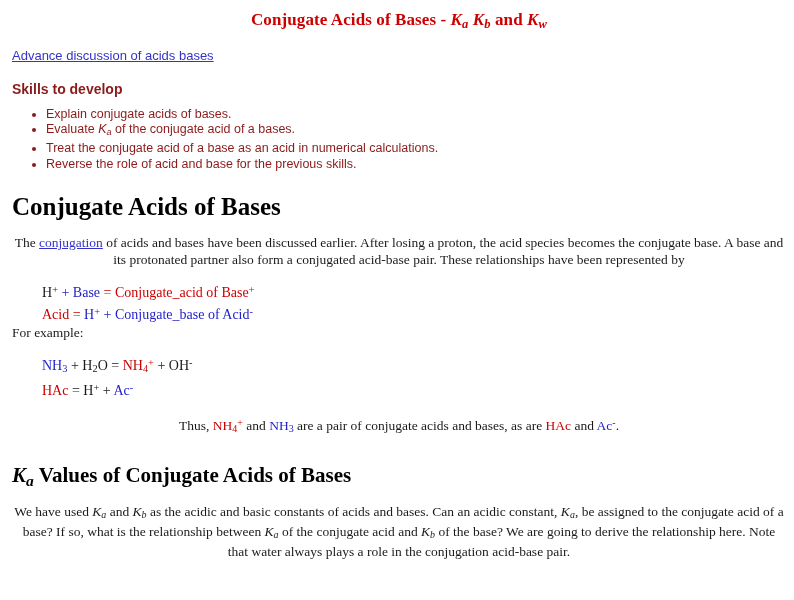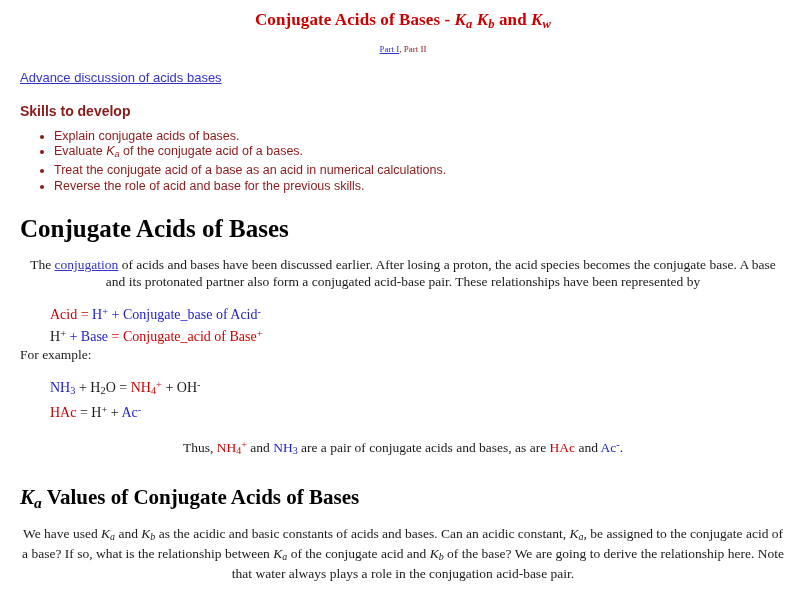--- a/index.html
+++ b/index.html
@@ -8,21 +8,21 @@
     background: #ffffff;
   }
   body {
     width: 794px;
     height: 600px;
     overflow: hidden;
     font-family: "Liberation Serif", "DejaVu Serif", serif;
     color: #000000;
   }
   .page {
-    padding: 6px 8px 0 20px;
+    padding: 6px 8px 0 12px;
     box-sizing: border-box;
     width: 794px;
   }
 
   
   .doc-title {
     text-align: center;
     color: #cc0000;
     font-family: "Liberation Serif", "DejaVu Serif", serif;
     font-weight: bold;
@@ -141,23 +141,20 @@
 </style>
 </head>
 <body>
 
 <div class="page">
 
   <div class="doc-title">
     <span>Conjugate Acids of Bases - </span><span class="kvar"><span>K</span><sub>a</sub></span>&nbsp;<span class="kvar"><span>K</span><sub>b</sub></span><span> and </span><span class="kvar"><span>K</span><sub>w</sub></span>
   </div>
 
-  <div class="partline">
-    <a href="#">Part I</a><span>, </span><span class="part2">Part II</span>
-  </div>
 
   <div class="top-link">
     <a href="#">Advance discussion of acids bases</a>
   </div>
 
   <h3 class="skills-heading">Skills to develop</h3>
   <ul class="skills-list">
     <li><span>Explain conjugate acids of bases.</span></li>
     <li><span>Evaluate </span><span class="kvar"><span>K</span><sub>a</sub></span><span> of the conjugate acid of a bases.</span></li>
     <li><span>Treat the conjugate acid of a base as an acid in numerical calculations.</span></li>
@@ -165,24 +162,24 @@
   </ul>
 
   <h1 class="section-heading">Conjugate Acids of Bases</h1>
 
   <p class="body-text">
     <span>The </span><a href="#">conjugation</a><span> of acids and bases have been discussed earlier. After losing a proton, the acid species becomes the conjugate base. A base and its protonated partner also form a conjugated acid-base pair. These relationships have been represented by</span>
   </p>
 
   <div class="eq-block">
     <div class="eq-line">
+      <span class="blk"><span>H</span><sup>+</sup></span><span class="blue"> + Base</span><span class="red"><span> = Conjugate_acid of Base</span><sup>+</sup></span>
+    </div>
+    <div class="eq-line">
       <span class="red">Acid = </span><span class="blue"><span>H</span><sup>+</sup><span> + Conjugate_base of Acid</span><sup>-</sup></span>
-    </div>
-    <div class="eq-line">
-      <span class="blk"><span>H</span><sup>+</sup></span><span class="blue"> + Base</span><span class="red"><span> = Conjugate_acid of Base</span><sup>+</sup></span>
     </div>
   </div>
 
   <p class="small-lead">For example:</p>
 
   <div class="eq-block">
     <div class="eq-line">
       <span class="blue"><span>NH</span><sub>3</sub></span><span class="blk"><span> + H</span><sub>2</sub><span>O = </span></span><span class="red"><span>NH</span><sub>4</sub><sup>+</sup></span><span class="blk"><span> + OH</span><sup>-</sup></span>
     </div>
     <div class="eq-line">

